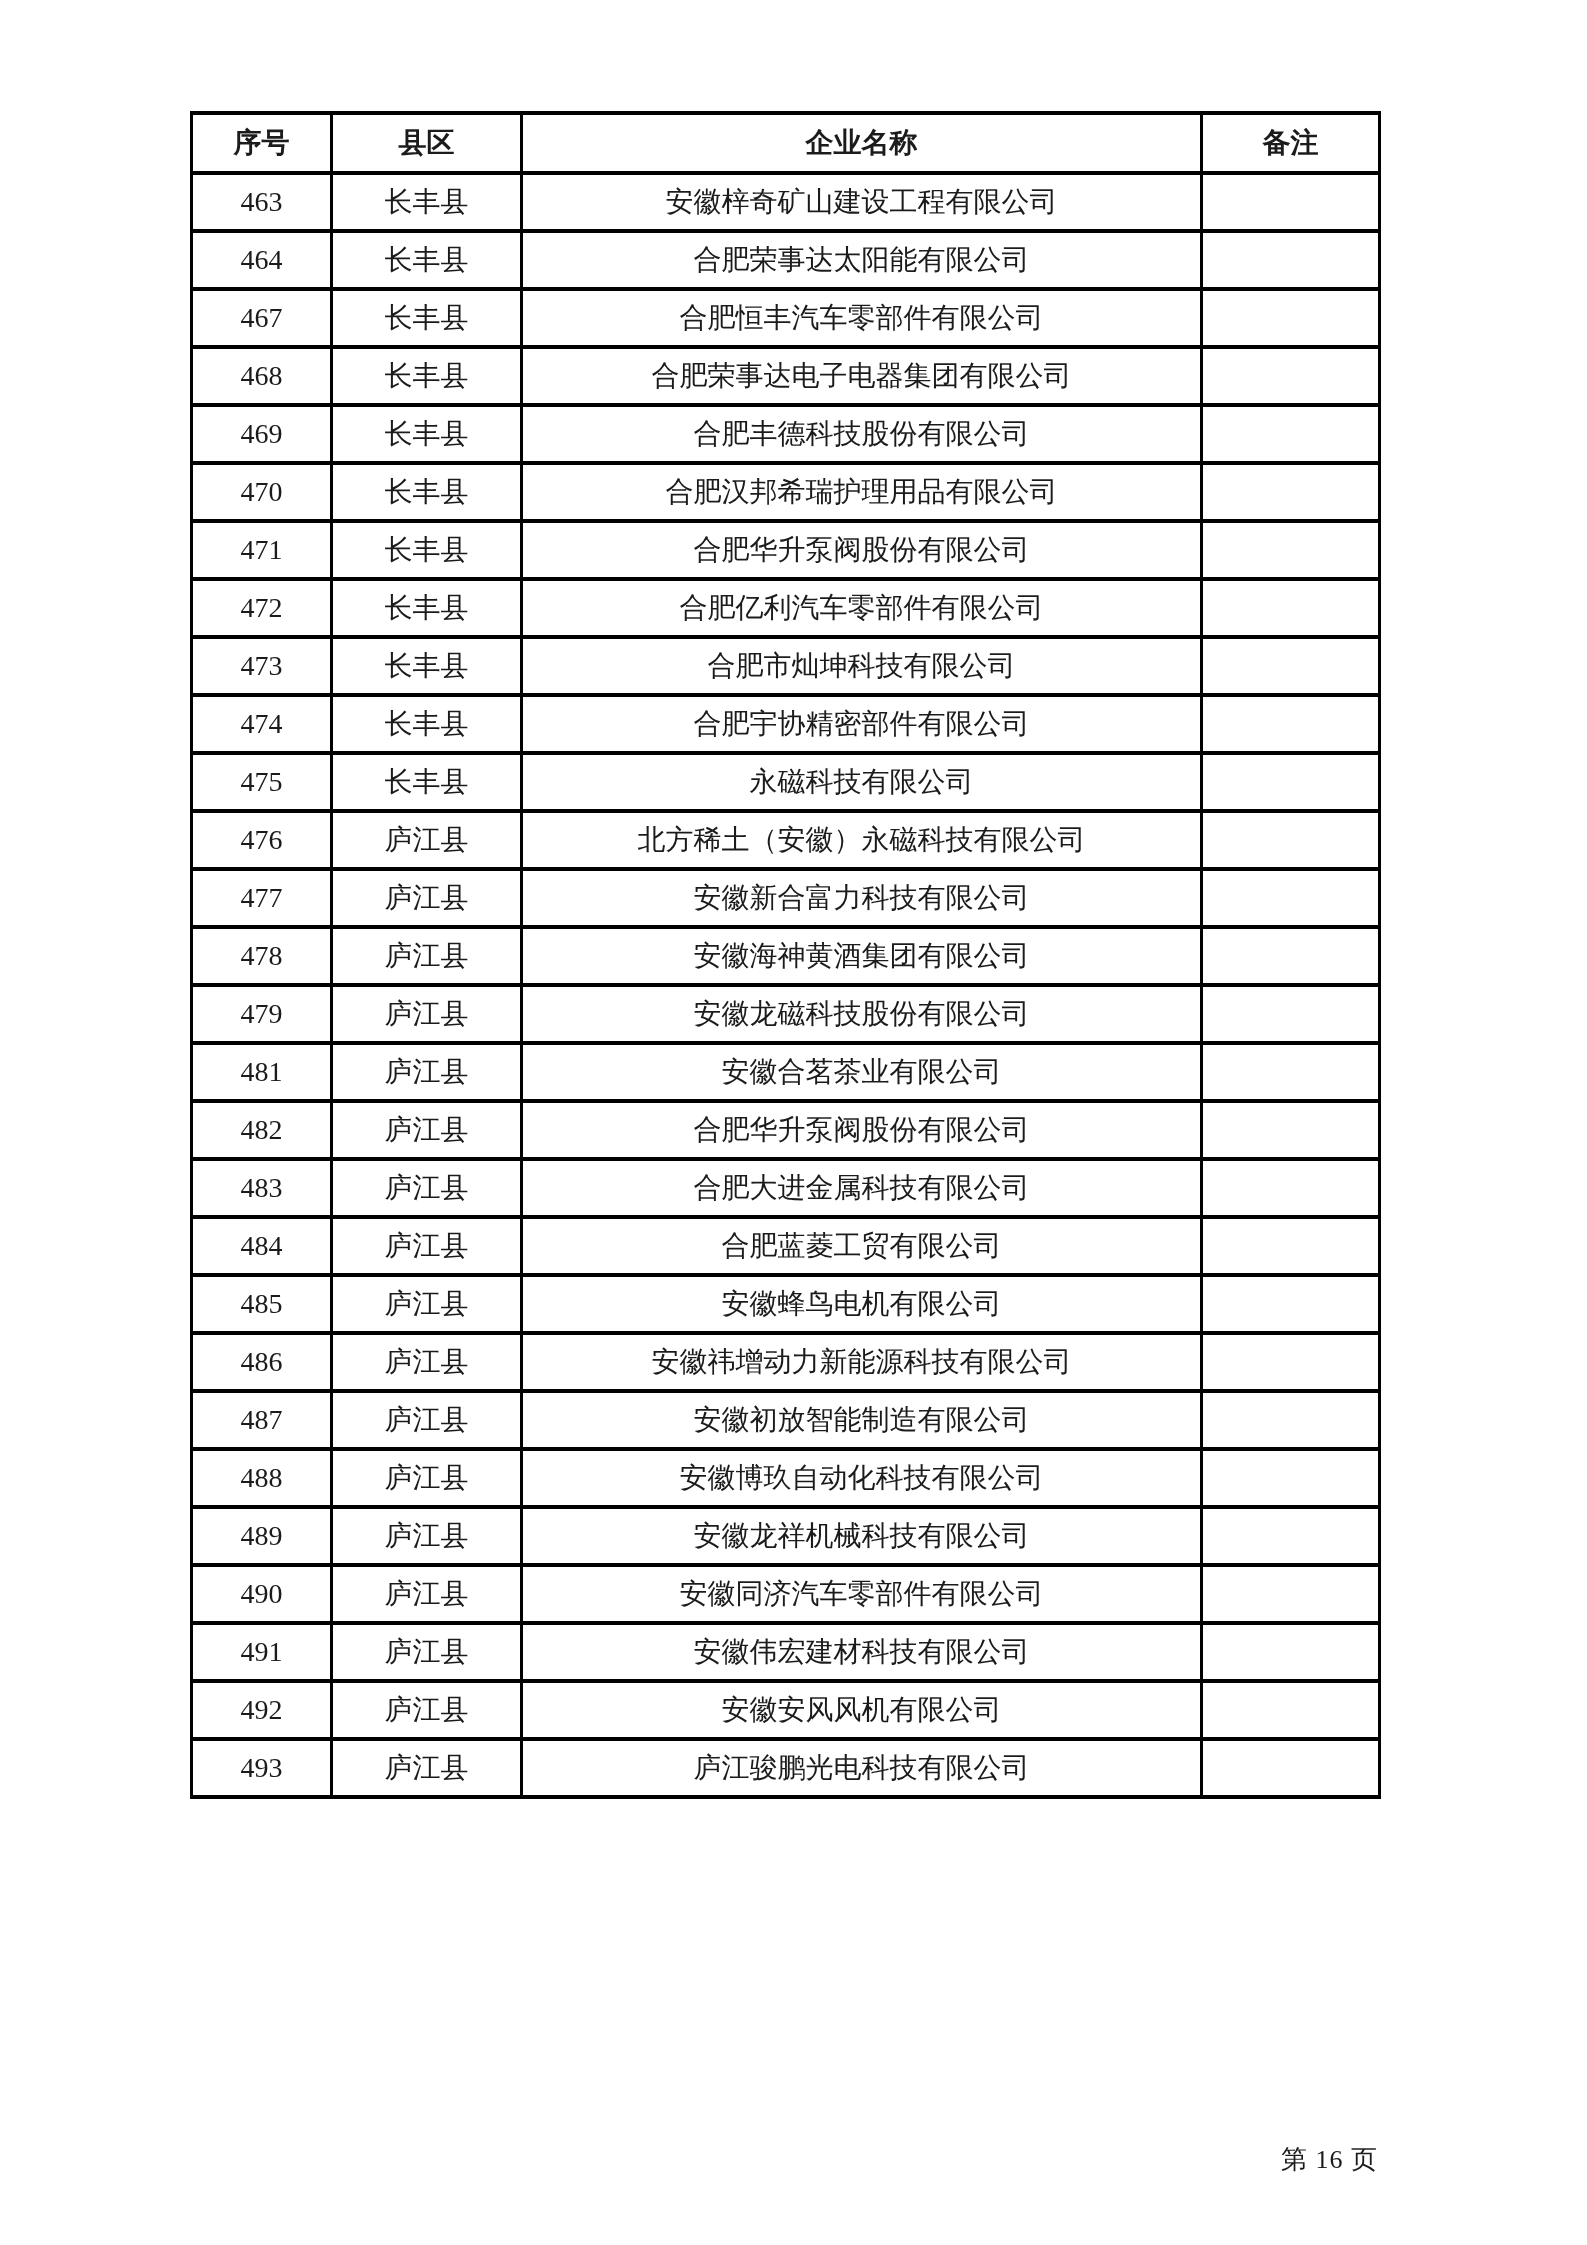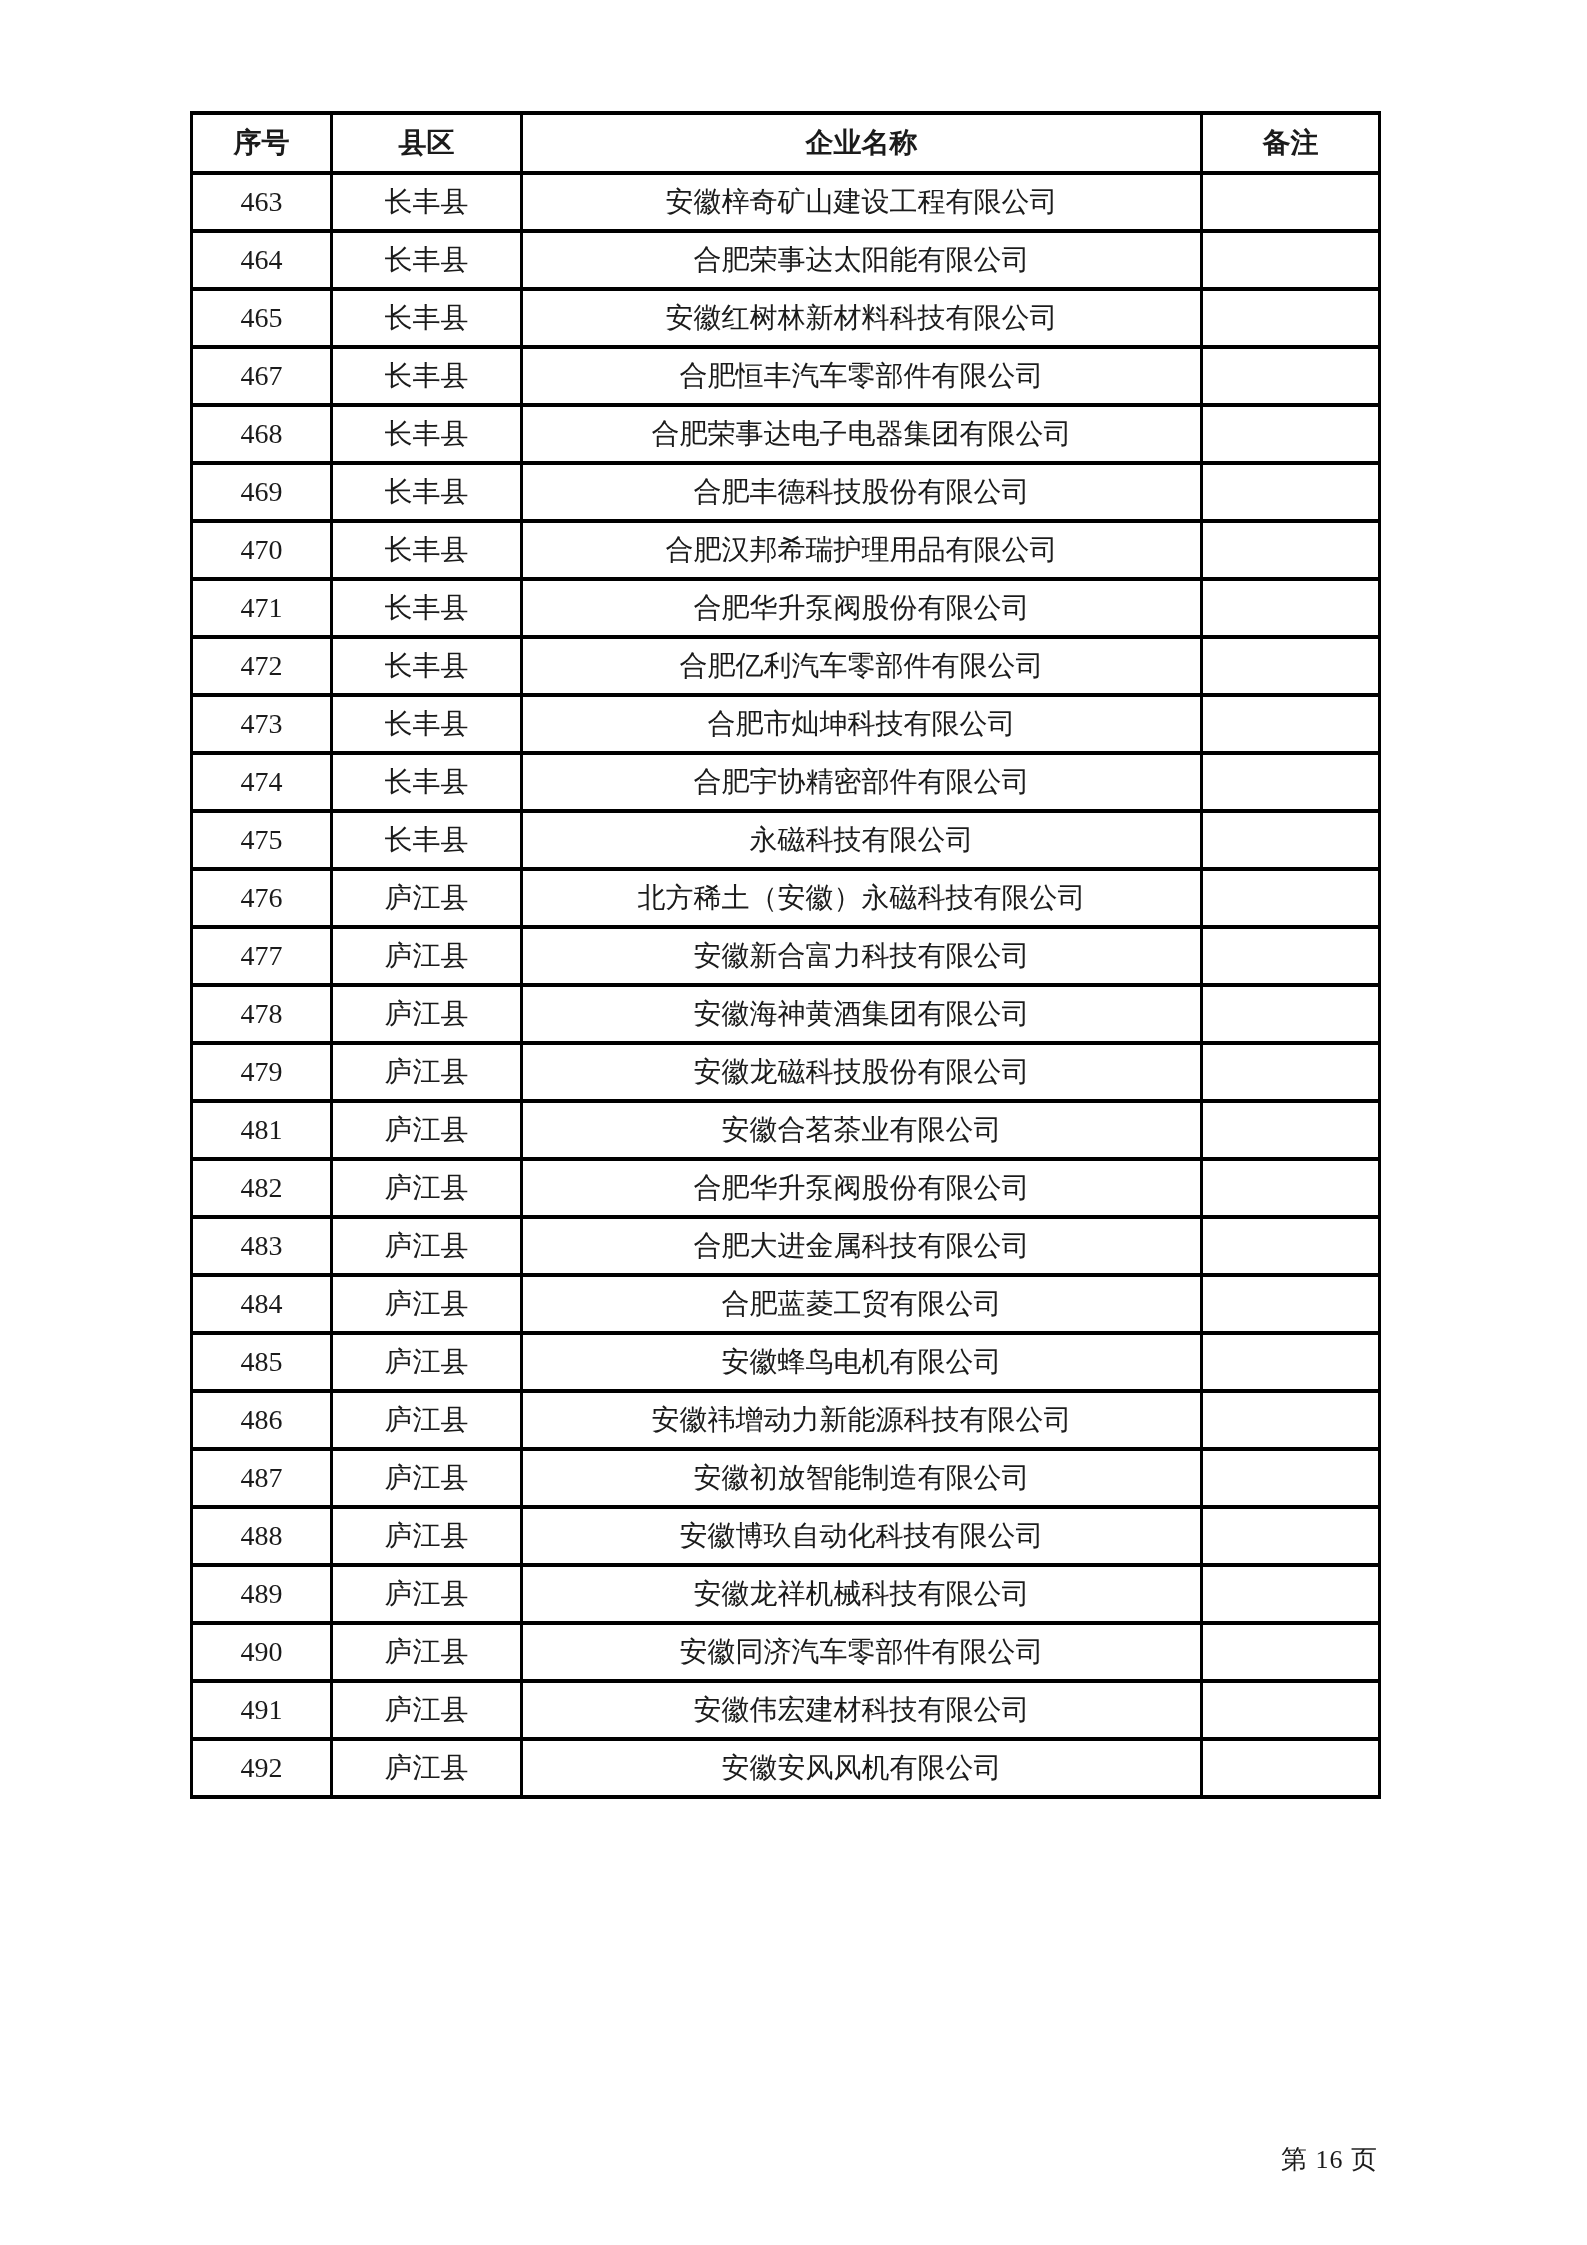--- a/index.html
+++ b/index.html
@@ -84,26 +84,20 @@
           <td>安徽梓奇矿山建设工程有限公司</td>
           <td></td>
         </tr>
         <tr>
           <td>464</td>
           <td>长丰县</td>
           <td>合肥荣事达太阳能有限公司</td>
           <td></td>
         </tr>
         <tr>
-          <td>465</td>
-          <td>长丰县</td>
-          <td>安徽红树林新材料科技有限公司</td>
-          <td></td>
-        </tr>
-        <tr>
           <td>467</td>
           <td>长丰县</td>
           <td>合肥恒丰汽车零部件有限公司</td>
           <td></td>
         </tr>
         <tr>
           <td>468</td>
           <td>长丰县</td>
           <td>合肥荣事达电子电器集团有限公司</td>
           <td></td>
@@ -237,20 +231,26 @@
         <tr>
           <td>491</td>
           <td>庐江县</td>
           <td>安徽伟宏建材科技有限公司</td>
           <td></td>
         </tr>
         <tr>
           <td>492</td>
           <td>庐江县</td>
           <td>安徽安风风机有限公司</td>
+          <td></td>
+        </tr>
+        <tr>
+          <td>493</td>
+          <td>庐江县</td>
+          <td>庐江骏鹏光电科技有限公司</td>
           <td></td>
         </tr>
       </tbody>
   </table>
 
   <div class="page-footer">第 16 页</div>
 
 </div>
 
 </body></html>

